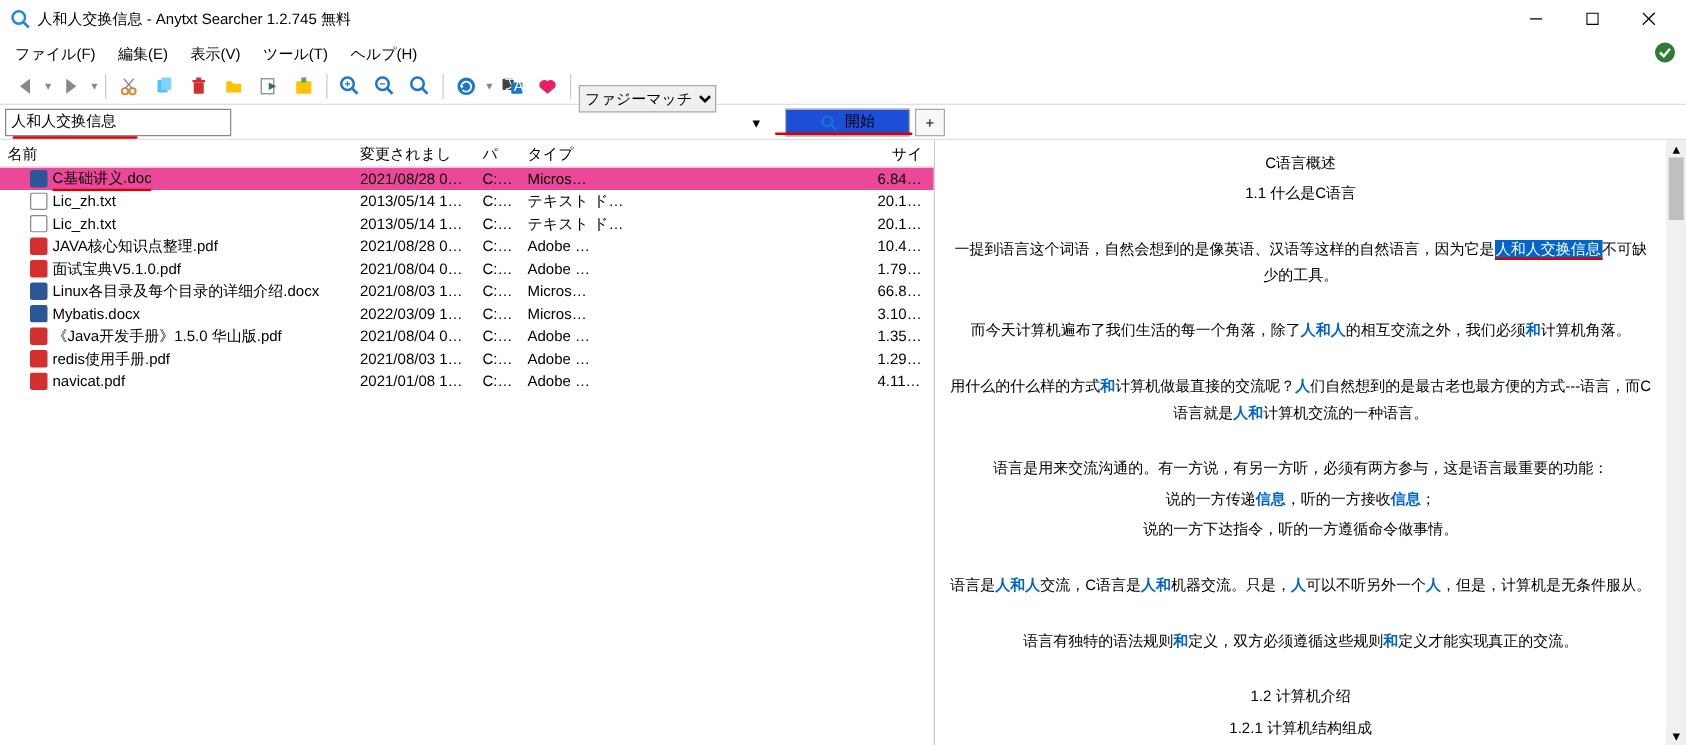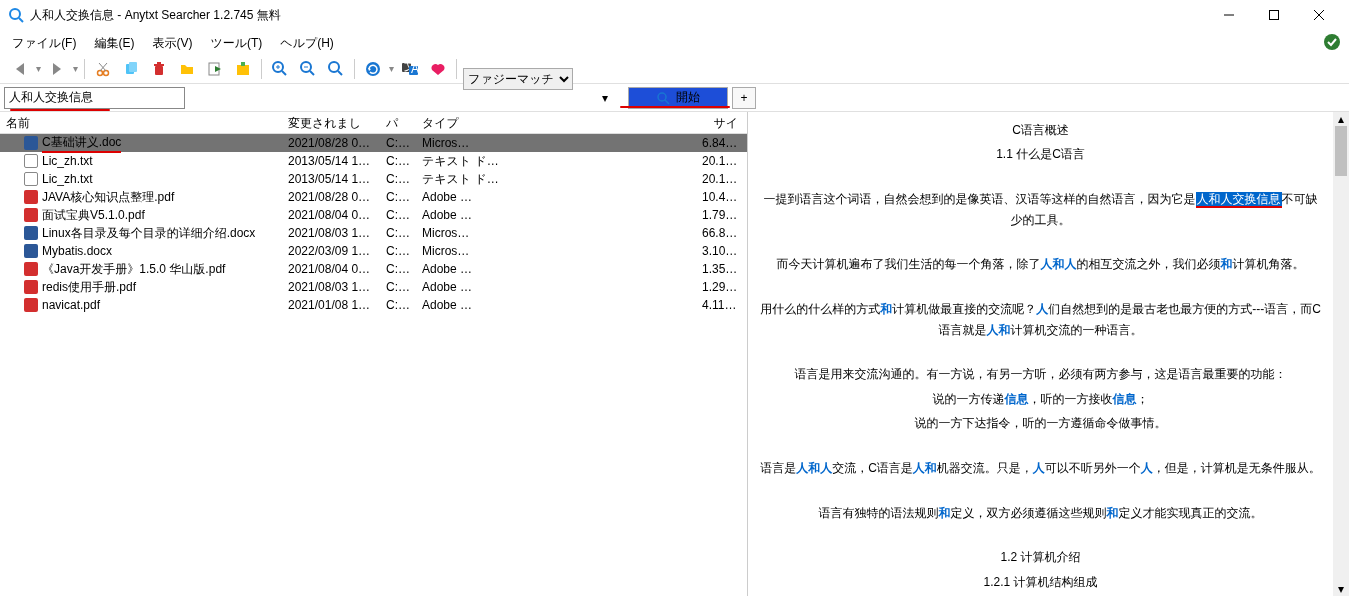--- a/index.html
+++ b/index.html
@@ -35,21 +35,21 @@
 .headers { display: flex; height: 22px; border-bottom: 1px solid #ddd; background: #fff; }
 .headers .hcell { padding: 3px 6px; border-right: 1px solid transparent; color: #000; cursor: pointer; }
 .hcell.name { width: 282px; }
 .hcell.mod { width: 98px; }
 .hcell.path { width: 36px; }
 .hcell.type { width: 280px; }
 .hcell.size { flex: 1; text-align: right; padding-right: 8px; }
 
 .rows { flex: 1; overflow: auto; }
 .row { display: flex; height: 18px; align-items: center; }
-.row.selected { background: #737373; }
+.row.selected { background: #ec4899; }
 .row .cell { padding: 0 6px; white-space: nowrap; overflow: hidden; text-overflow: ellipsis; }
 .cell.name { width: 282px; display: flex; align-items: center; gap: 4px; padding-left: 24px; }
 .cell.mod { width: 98px; }
 .cell.path { width: 36px; }
 .cell.type { width: 280px; }
 .cell.size { flex: 1; text-align: left; padding-right: 8px; }
 .file-ico { width: 14px; height: 14px; flex-shrink: 0; display: inline-block; border-radius: 2px; }
 .ico-doc { background: #2b5797; }
 .ico-txt { background: #fff; border: 1px solid #888; }
 .ico-pdf { background: #d32f2f; }

